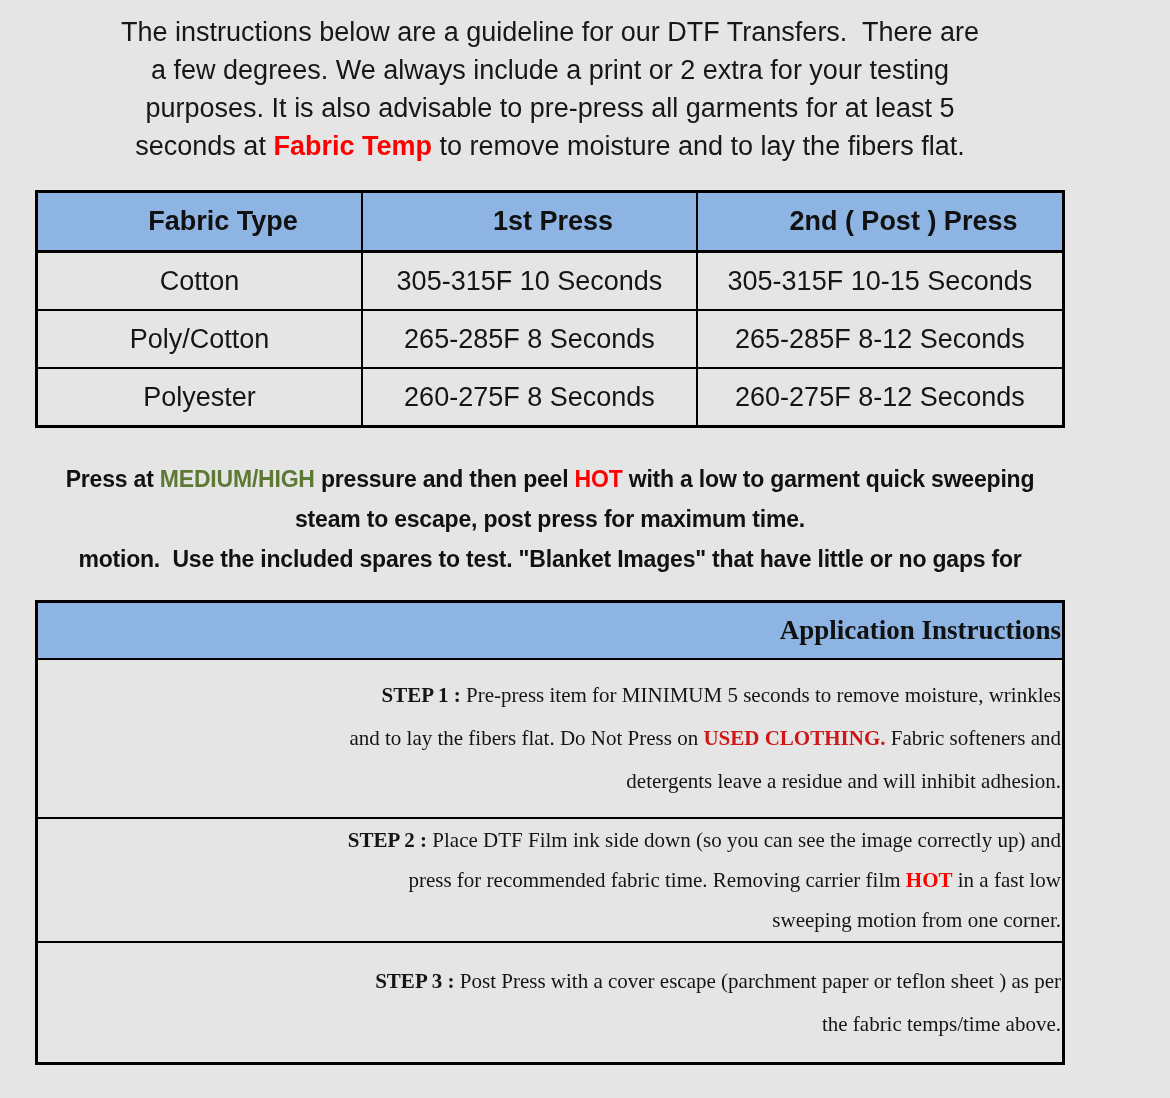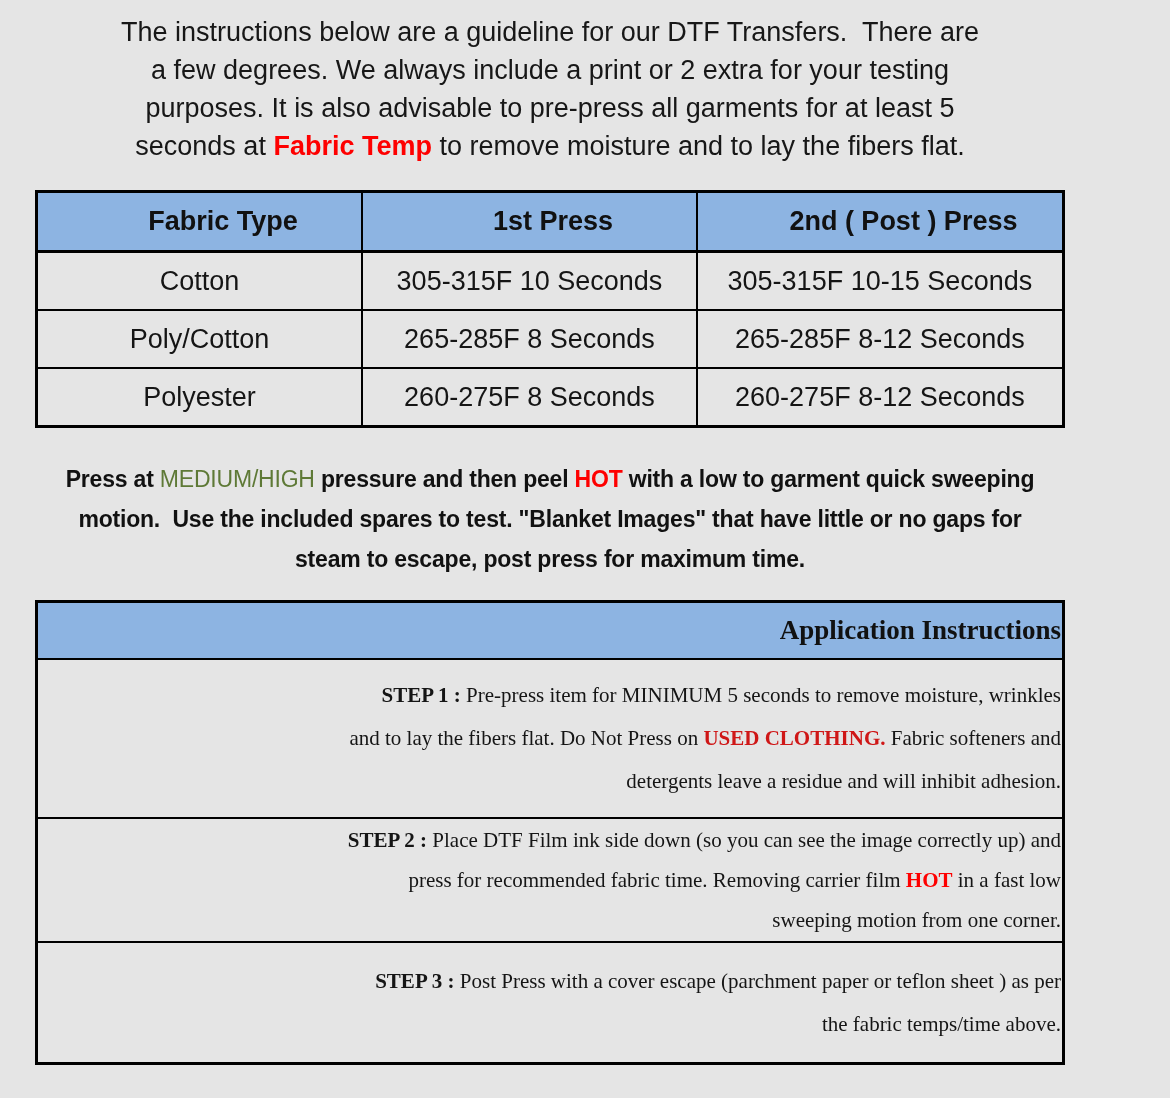--- a/index.html
+++ b/index.html
@@ -9,21 +9,21 @@
     color:#1c1c1c;
   }
   .page{position:relative;width:1170px;height:1098px;background:#e5e5e5;}
   .content{width:1030px;margin-left:35px;}
 
   
   .intro{padding-top:13px;text-align:center;font-size:27px;line-height:38px;color:#171717;}
   .intro .iline{white-space:nowrap;}
   .accent-red{color:var(--accent-red,#fe0000);font-weight:bold;}
   .accent-darkred{color:var(--accent-dark-red,#cf1717);font-weight:bold;}
-  .accent-green{color:var(--accent-green,#5e7936);font-weight:normal;}
+  .accent-green{color:var(--accent-green,#5e7936);font-weight:bold;}
   .bold{font-weight:bold;}
 
   
   table.fabric-table{
     border-collapse:collapse;width:1030px;margin-top:25px;margin-left:35px;
     table-layout:fixed;
   }
   table.fabric-table th,table.fabric-table td{
     border:2.5px solid #000;text-align:center;vertical-align:middle;
   }
@@ -102,22 +102,22 @@
         <td>Polyester</td>
         <td>260-275F 8 Seconds</td>
         <td>260-275F 8-12 Seconds</td>
       </tr>
     </tbody>
   </table>
 
   <div class="content">
     <div class="press-note">
       <div class="nline"><span>Press at </span><span class="accent-green">MEDIUM/HIGH</span><span> pressure and then peel </span><span class="accent-red">HOT</span><span> with a low to garment quick sweeping</span></div>
+      <div class="nline">steam to escape, post press for maximum time.</div>
       <div class="nline">motion.&nbsp; Use the included spares to test. "Blanket Images" that have little or no gaps for</div>
-      <div class="nline">steam to escape, post press for maximum time.</div>
     </div>
   </div>
 
   <table class="app-table">
     <tbody>
       <tr>
         <td class="app-header">Application Instructions</td>
       </tr>
       <tr>
         <td class="step-cell step1">

